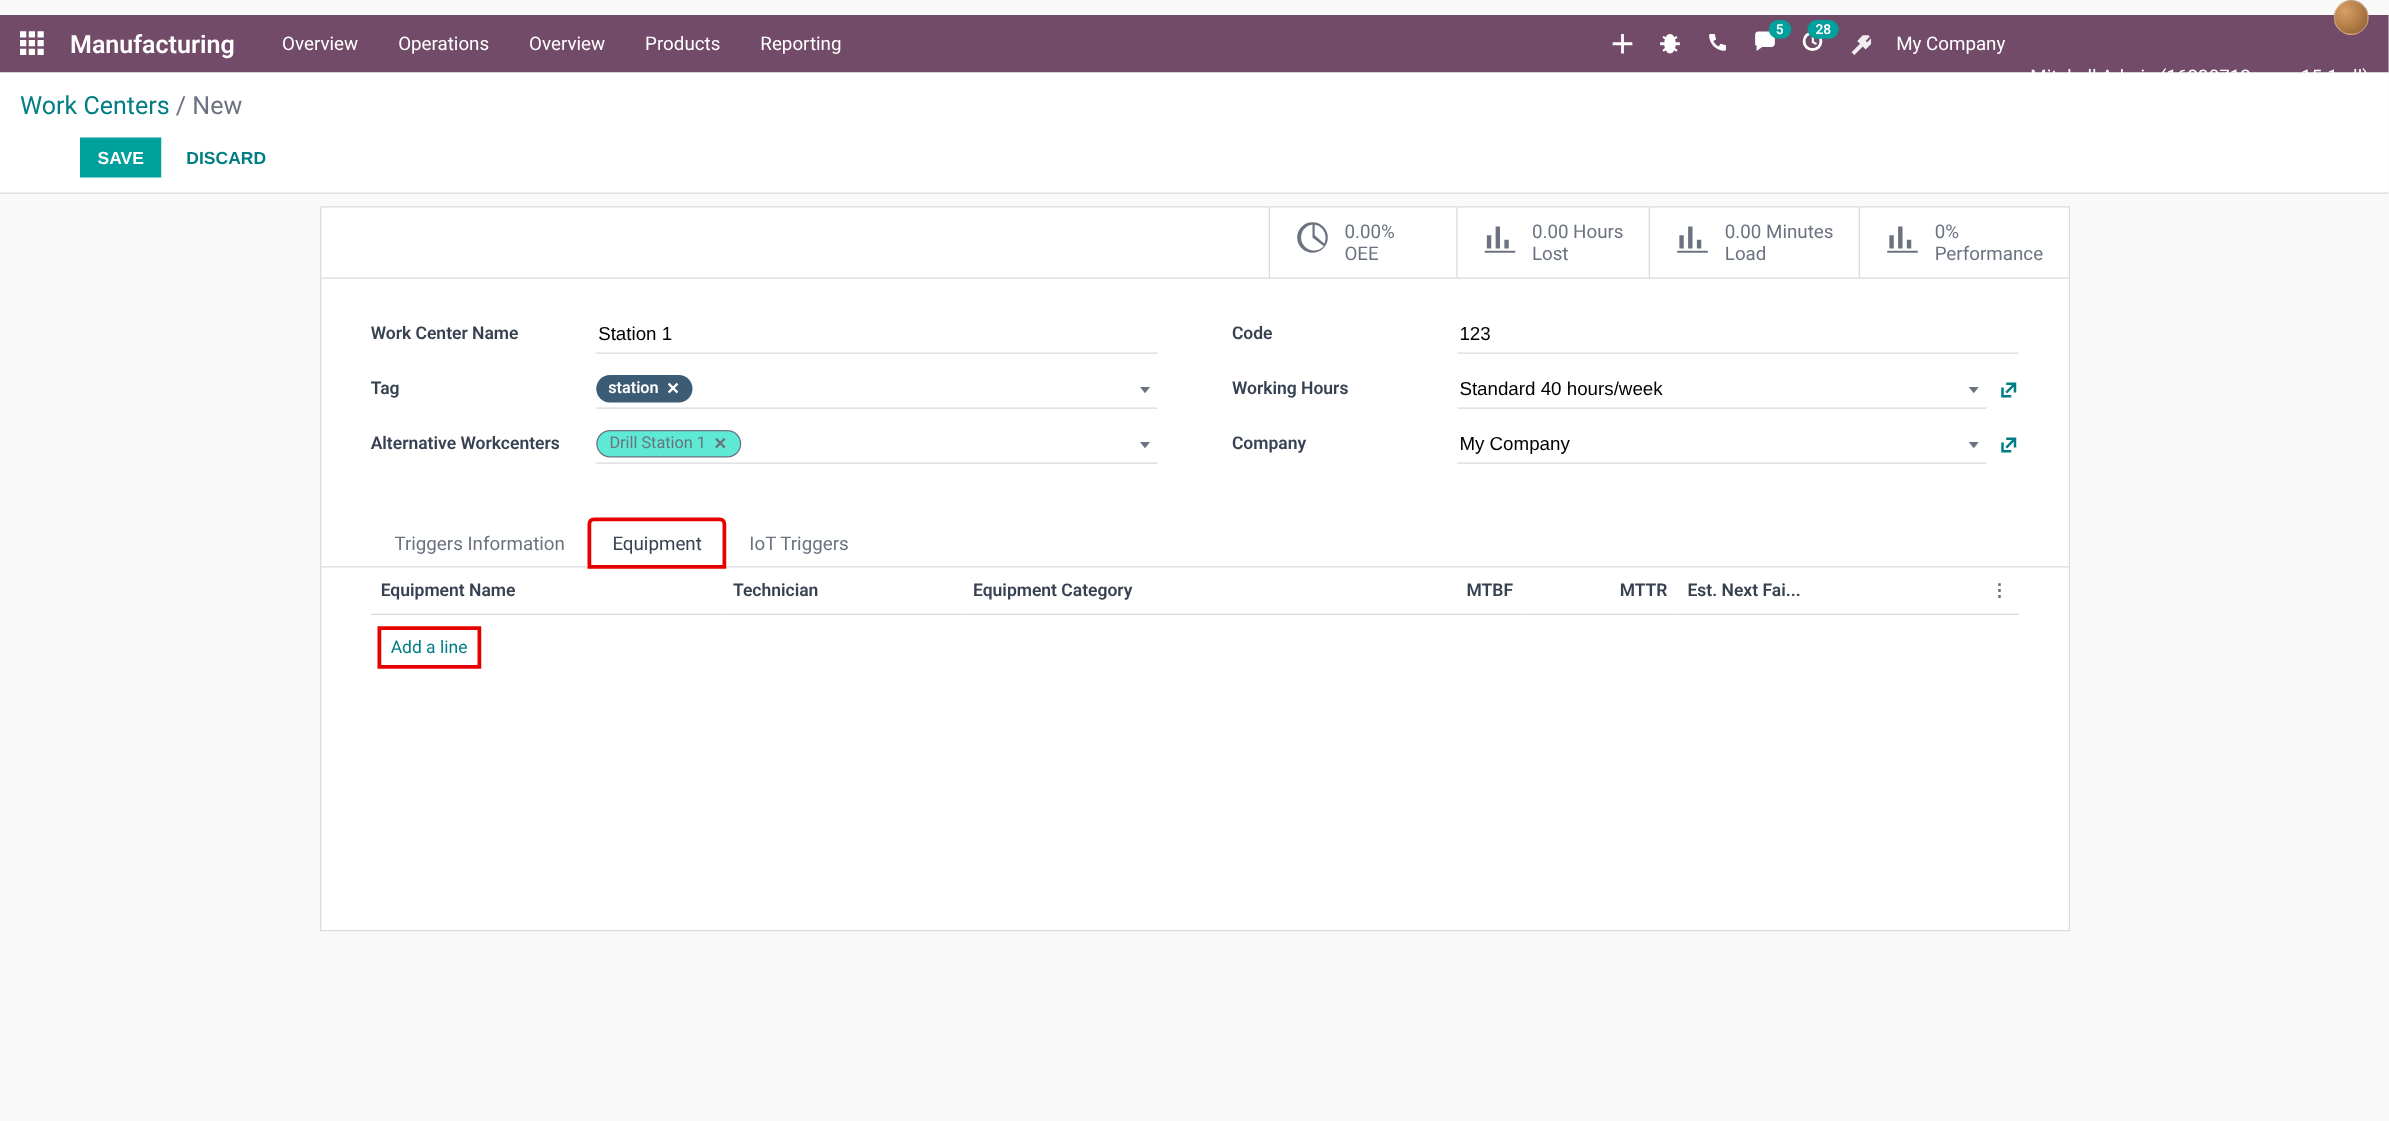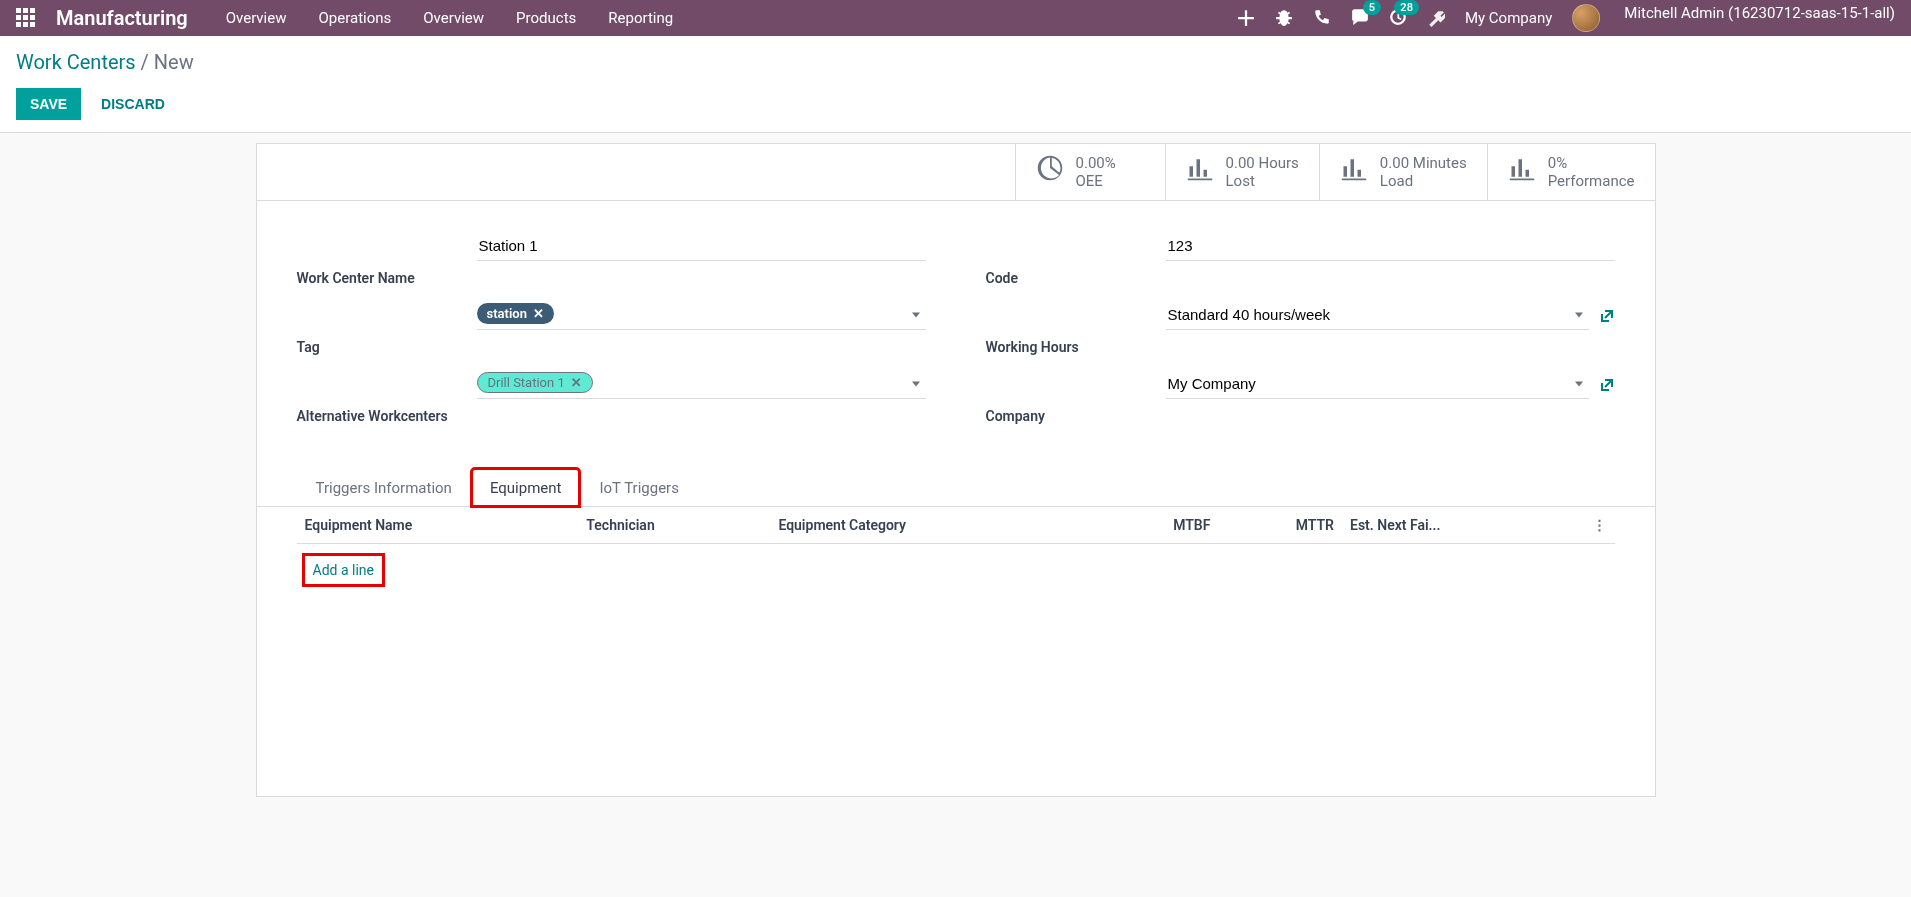--- a/index.html
+++ b/index.html
@@ -19,23 +19,24 @@
     font-size: 14px;
     color: var(--text);
     background: #f9f9f9;
   }
   
   .navbar {
     background: var(--brand);
     color: #fff;
     display: flex;
     align-items: center;
-    height: 36px;
+    height: 46px;
     padding: 0 16px;
     gap: 8px;
+    margin-top: 12px;
   }
   .apps-icon {
     width: 20px; height: 20px;
     display: grid;
     grid-template-columns: repeat(3, 5px);
     grid-template-rows: repeat(3, 5px);
     gap: 2px;
     cursor: pointer;
   }
   .apps-icon span { background: #fff; }
@@ -71,39 +72,39 @@
     top: -8px;
     right: -12px;
     background: var(--teal);
     color: #fff;
     border-radius: 10px;
     font-size: 11px;
     padding: 1px 6px;
     font-weight: 600;
   }
   .company-label { font-size: 15px; cursor: pointer; }
-  .user-block { display: flex; align-items: flex-start; gap: 24px; cursor: pointer; }
+  .user-block { display: flex; align-items: flex-end; gap: 24px; cursor: pointer; flex-direction: column; }
   .avatar {
     width: 28px; height: 28px;
     border-radius: 50%;
     background: radial-gradient(circle at 30% 30%, #d9a066, #8b5a2b);
     border: 1px solid rgba(255,255,255,0.3);
   }
   .user-name { font-size: 15px; }
 
   
   .control-panel {
     background: #fff;
     border-bottom: 1px solid var(--border);
     padding: 14px 16px 12px;
   }
   .breadcrumb { font-size: 20px; margin-bottom: 14px; }
   .breadcrumb-link { color: var(--link); cursor: pointer; }
   .breadcrumb-sep, .breadcrumb-current { color: var(--muted); }
-  .cp-buttons { display: flex; gap: 14px; align-items: center; }
+  .cp-buttons { display: flex; gap: 14px; align-items: center; margin-left: 48px; }
   .btn-save {
     background: var(--teal);
     color: #fff;
     border: none;
     padding: 8px 14px;
     font-size: 14px;
     font-weight: 600;
     cursor: pointer;
     text-transform: uppercase;
   }
@@ -153,21 +154,20 @@
     display: flex;
     align-items: flex-start;
     margin-bottom: 14px;
   }
   .field-label {
     width: 180px;
     font-weight: 600;
     color: var(--text);
     font-size: 14px;
     padding-top: 6px;
-    margin-top: 33px;
   }
   .field-value {
     flex: 1;
     position: relative;
   }
   .field-input {
     width: 100%;
     border: none;
     border-bottom: 1px solid var(--border);
     padding: 6px 2px;

